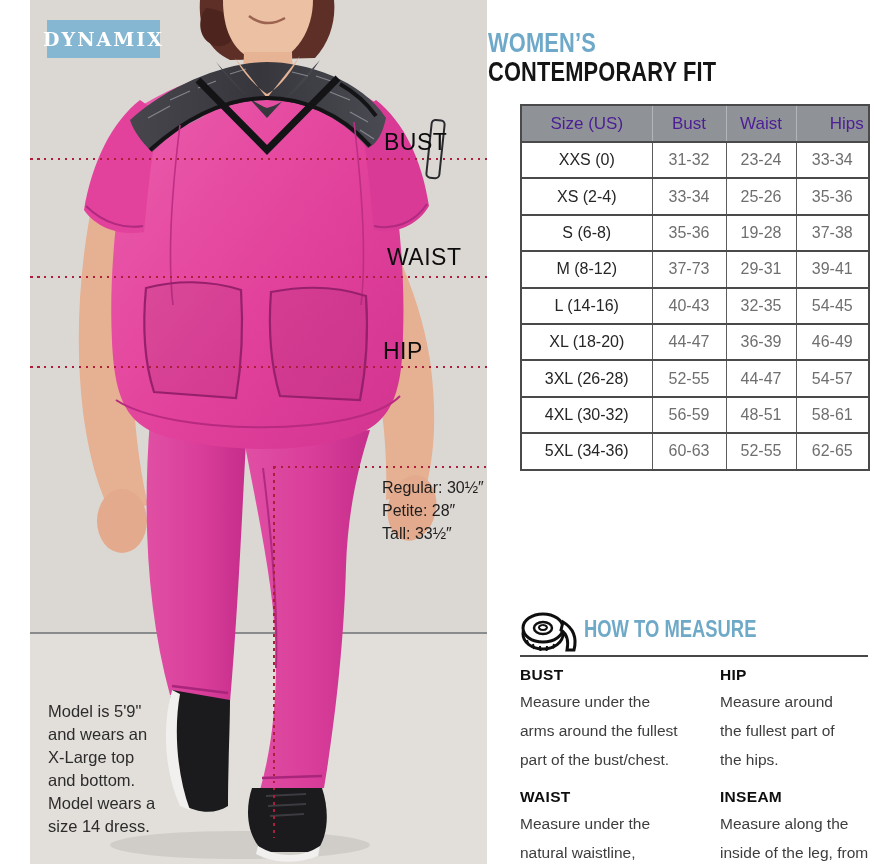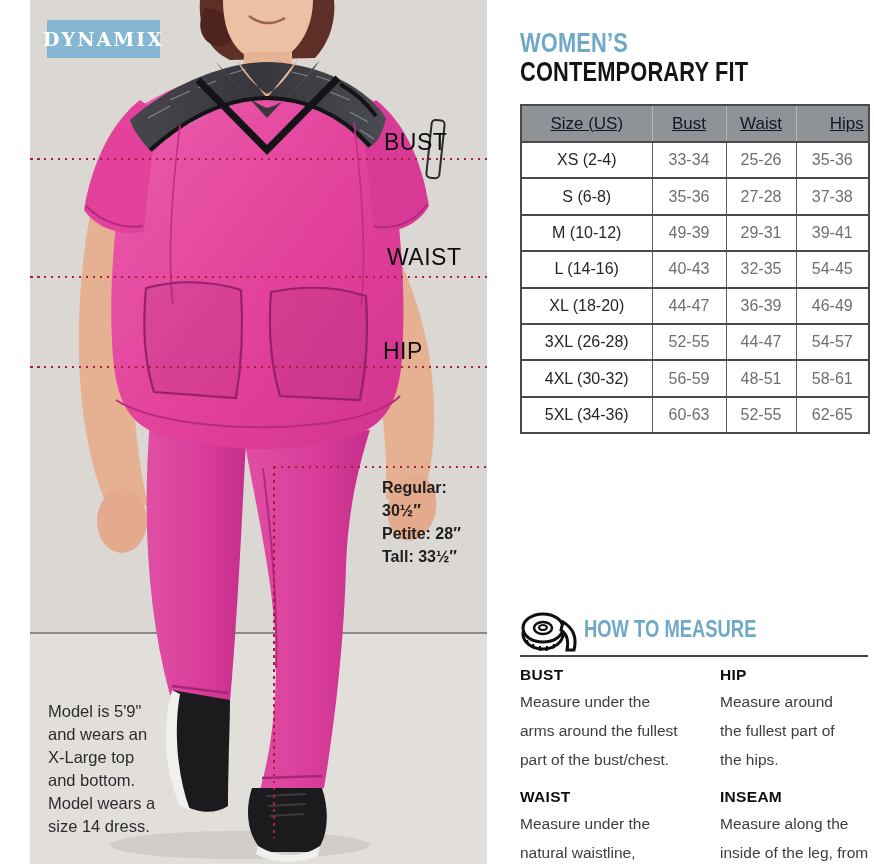--- a/index.html
+++ b/index.html
@@ -22,44 +22,44 @@
     position:absolute; color:#0d0d0d; font-size:23px; font-weight:500;
     letter-spacing:0.5px; line-height:1;
   }
   .dotline-h { position:absolute; height:2px;
     background:repeating-linear-gradient(90deg,#ae1e3a 0 2.5px,transparent 2.5px 7px); }
   .dotline-v { position:absolute; width:2px;
     background:repeating-linear-gradient(180deg,#ae1e3a 0 2.5px,transparent 2.5px 7px); }
 
   .inseam-info {
     position:absolute; left:352px; top:476px; font-size:16px; line-height:23px;
-    color:#1e1e1e; font-weight:700; white-space:pre-line;
+    color:#1e1e1e; font-weight:400; white-space:pre-line;
   }
   .model-note {
     position:absolute; left:18px; top:700px; font-size:16.5px; line-height:23px;
     color:#2c2c2c; font-weight:500; white-space:pre-line;
   }
 
   
-  .panel-title { position:absolute; left:520px; top:28px; }
+  .panel-title { position:absolute; left:488px; top:28px; }
   .title-blue, .title-black {
     font-weight:bold; font-size:28px; line-height:29px; letter-spacing:0.2px;
     transform:scaleX(0.78); transform-origin:left center; white-space:nowrap;
   }
   .title-blue { color:#6ea9c9; }
   .title-black { color:#141414; }
 
   table.size-table {
     position:absolute; left:520px; top:104px; width:348px;
     border-collapse:collapse; table-layout:fixed;
   }
   table.size-table th, table.size-table td { text-align:center; vertical-align:middle; }
   table.size-table thead th {
-    background:#8f9397; color:#0f172a; font-weight:400; font-size:17px; height:37px;
-    border:2px solid #4a4a4a; border-left:1px solid #b4b7ba; border-right:0;text-decoration:underline;
+    background:#8f9397; color:#4c1d95; font-weight:400; font-size:17px; height:37px;
+    border:2px solid #4a4a4a; border-left:1px solid #b4b7ba; border-right:0;
   }
   table.size-table thead th:first-child { border-left:2px solid #4a4a4a; }
   table.size-table thead th:last-child { border-right:2px solid #4a4a4a;padding-left:29px; }
   table.size-table td {
     background:#ffffff; height:36.4px; font-size:16px; color:#6f6f6f;
     border:1px solid #5c5c5c; border-top:2px solid #4a4a4a; border-bottom:2px solid #4a4a4a;
   }
   table.size-table td.col-size { color:#262626; }
   table.size-table td:first-child { border-left:2px solid #4a4a4a; }
   table.size-table td:last-child { border-right:2px solid #4a4a4a; }
@@ -206,34 +206,40 @@
     <thead>
       <tr>
         <th>Size (US)</th>
         <th>Bust</th>
         <th>Waist</th>
         <th>Hips</th>
       </tr>
     </thead>
     <tbody>
         <tr>
+          <td class="col-size">XXS (0)</td>
+          <td>31-32</td>
+          <td>23-24</td>
+          <td>33-34</td>
+        </tr>
+        <tr>
           <td class="col-size">XS (2-4)</td>
           <td>33-34</td>
           <td>25-26</td>
           <td>35-36</td>
         </tr>
         <tr>
           <td class="col-size">S (6-8)</td>
           <td>35-36</td>
-          <td>27-28</td>
+          <td>19-28</td>
           <td>37-38</td>
         </tr>
         <tr>
-          <td class="col-size">M (10-12)</td>
-          <td>49-39</td>
+          <td class="col-size">M (8-12)</td>
+          <td>37-73</td>
           <td>29-31</td>
           <td>39-41</td>
         </tr>
         <tr>
           <td class="col-size">L (14-16)</td>
           <td>40-43</td>
           <td>32-35</td>
           <td>54-45</td>
         </tr>
         <tr>

